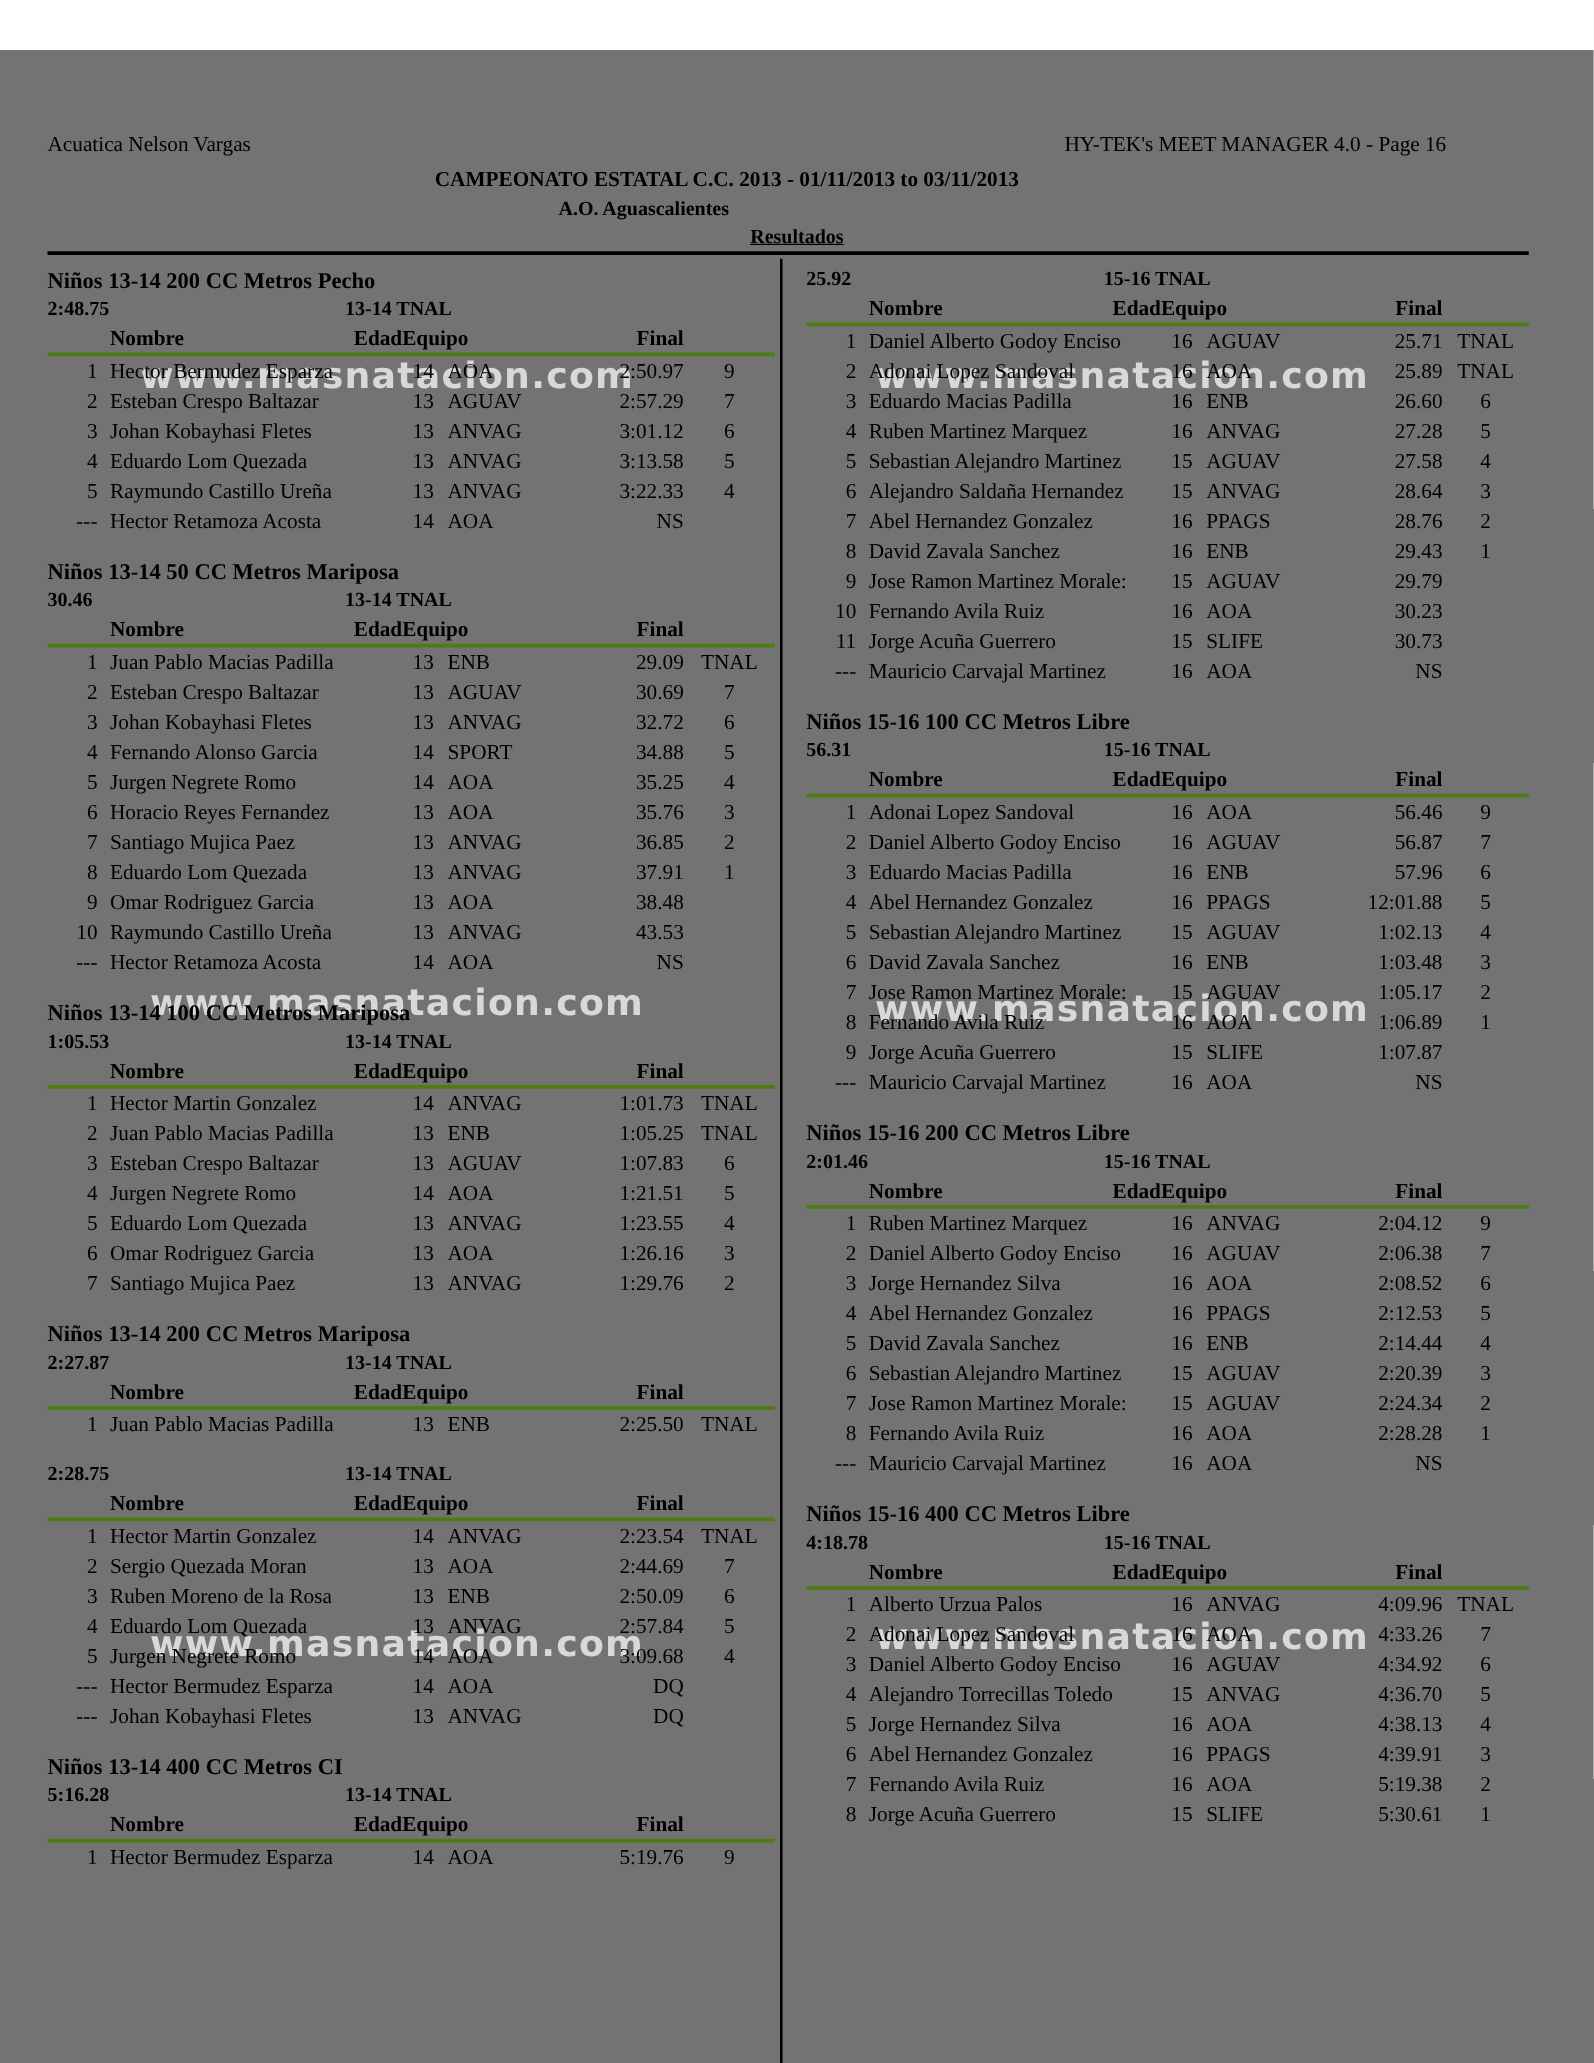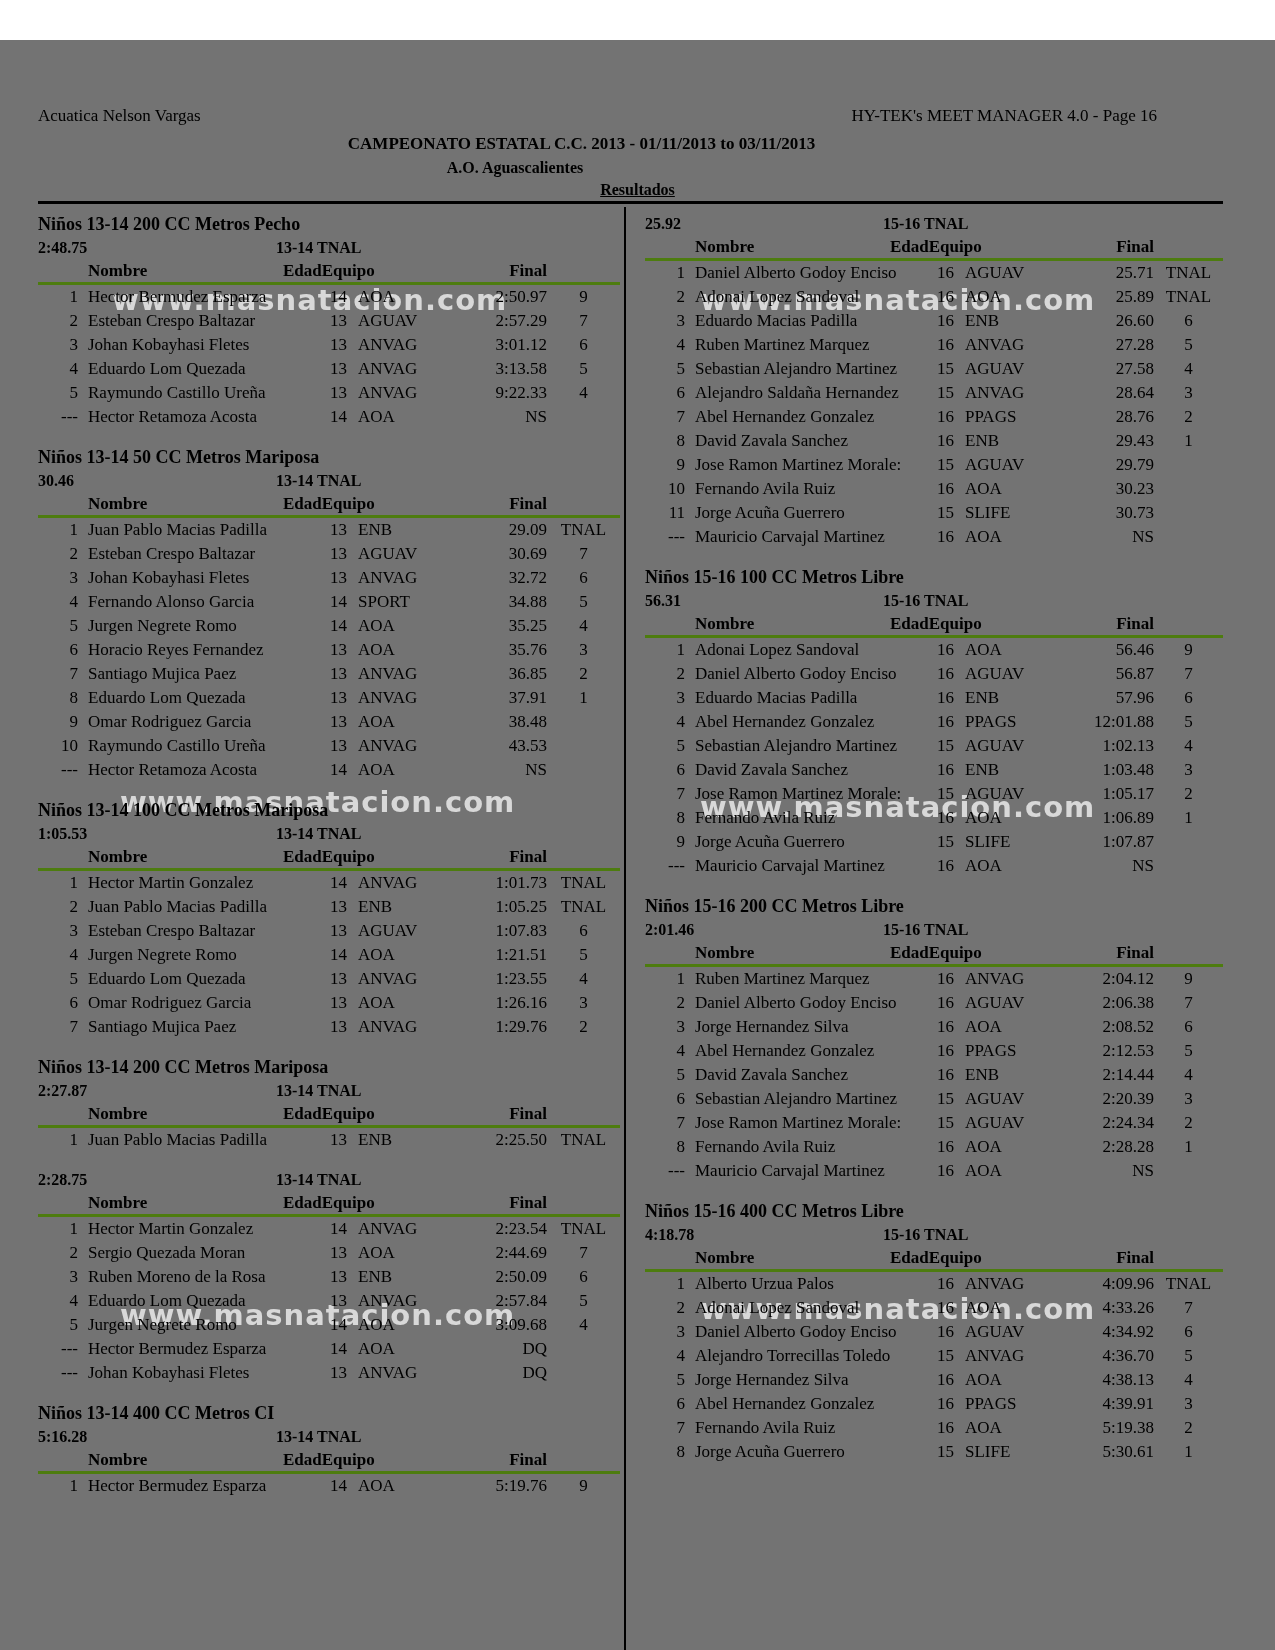--- a/index.html
+++ b/index.html
@@ -111,21 +111,21 @@
           <span class="c age">13</span>
           <span class="c team">ANVAG</span>
           <span class="c final">3:13.58</span>
           <span class="c pts">5</span>
         </div>
         <div class="row">
           <span class="c place">5</span>
           <span class="c name">Raymundo Castillo Ureña</span>
           <span class="c age">13</span>
           <span class="c team">ANVAG</span>
-          <span class="c final">9:22.33</span>
+          <span class="c final">3:22.33</span>
           <span class="c pts">4</span>
         </div>
         <div class="row">
           <span class="c place">---</span>
           <span class="c name">Hector Retamoza Acosta</span>
           <span class="c age">14</span>
           <span class="c team">AOA</span>
           <span class="c final">NS</span>
           <span class="c pts"></span>
         </div>

